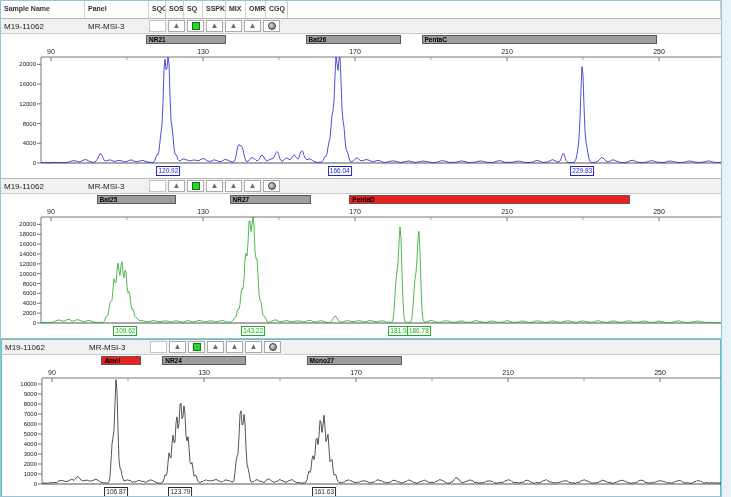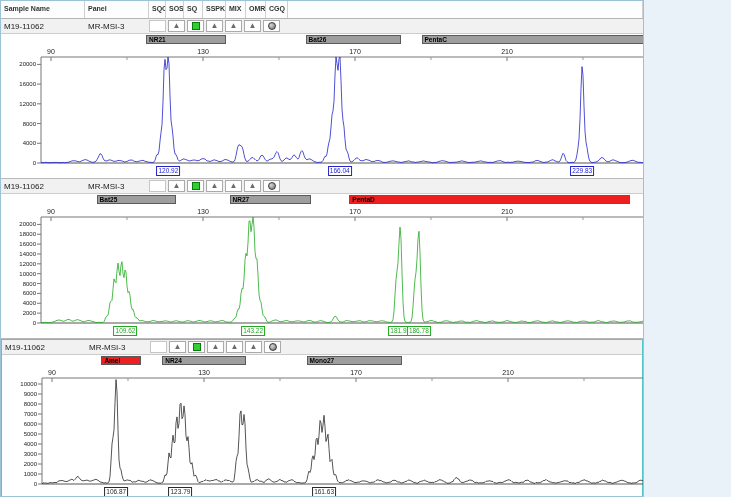--- a/index.html
+++ b/index.html
@@ -1,19 +1,19 @@
 <!DOCTYPE html>
 <html><head>
 <meta charset="utf-8">
 <style>
   * { box-sizing: border-box; margin: 0; padding: 0; }
   html,body { background:#e8f2f8; }
   body { font-family: "Liberation Sans", sans-serif; }
   .window {
-    width: 644px; height: 497px; background:#ffffff;
+    width: 722px; height: 497px; background:#ffffff;
     border:1px solid #9cc3d5; position:relative; overflow:hidden;
   }
   
   .toolbar { display:flex; height:18px; border-bottom:1px solid #b5b5b5; background:#fdfdfd; }
   .toolbar .cell {
     border-right:1px solid #cfcfcf; font-size:7px; font-weight:bold; color:#333;
     padding:4px 2px 0 3px; white-space:nowrap; overflow:hidden;
   }
   .c0{width:84px} .c1{width:64px} .c2{width:17px} .c3{width:18px} .c4{width:19px}
   .c5{width:23px} .c6{width:20px} .c7{width:20px} .c8{width:22px} .crest{flex:1;border-right:none}

